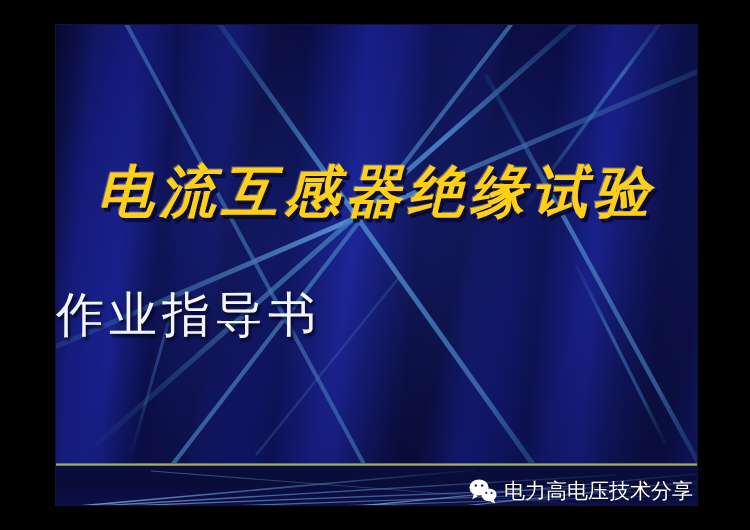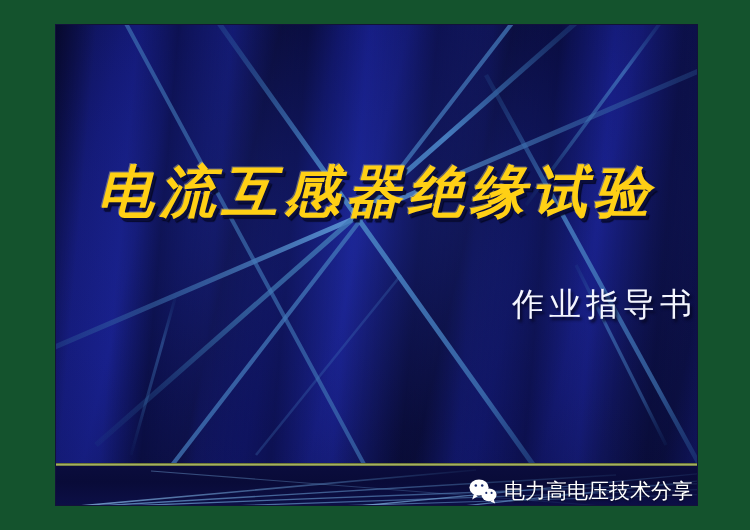--- a/index.html
+++ b/index.html
@@ -4,21 +4,21 @@
 <style>
   html, body {
     margin: 0;
     padding: 0;
     background: #ffffff;
   }
   #stage {
     position: relative;
     width: 750px;
     height: 530px;
-    background: #14532d;
+    background: #000000;
     overflow: hidden;
     font-family: "Liberation Sans", sans-serif;
   }
 
   
   #slide {
     position: absolute;
     left: 56px;
     top: 25px;
     width: 641px;
@@ -125,23 +125,23 @@
        2px 3px 0 #0a0d3c,
        3px 4px 1px rgba(4,6,30,0.85),
       -1px -1px 0 rgba(255,240,150,0.35);
     white-space: nowrap;
   }
   #subtitle {
     position: absolute;
     left: 0;
     right: 0;
     top: 258px;
-    text-align: right;
+    text-align: left;
     font-family: Liberation Serif, serif;
-    font-size: 32px;
+    font-size: 48px;
     font-weight: 400;
     letter-spacing: 5px;
     color: #f4f6ff;
     text-shadow: 2px 3px 3px rgba(4,6,30,0.9);
     white-space: nowrap;
   }
 
   
   #watermark {
     position: absolute;

